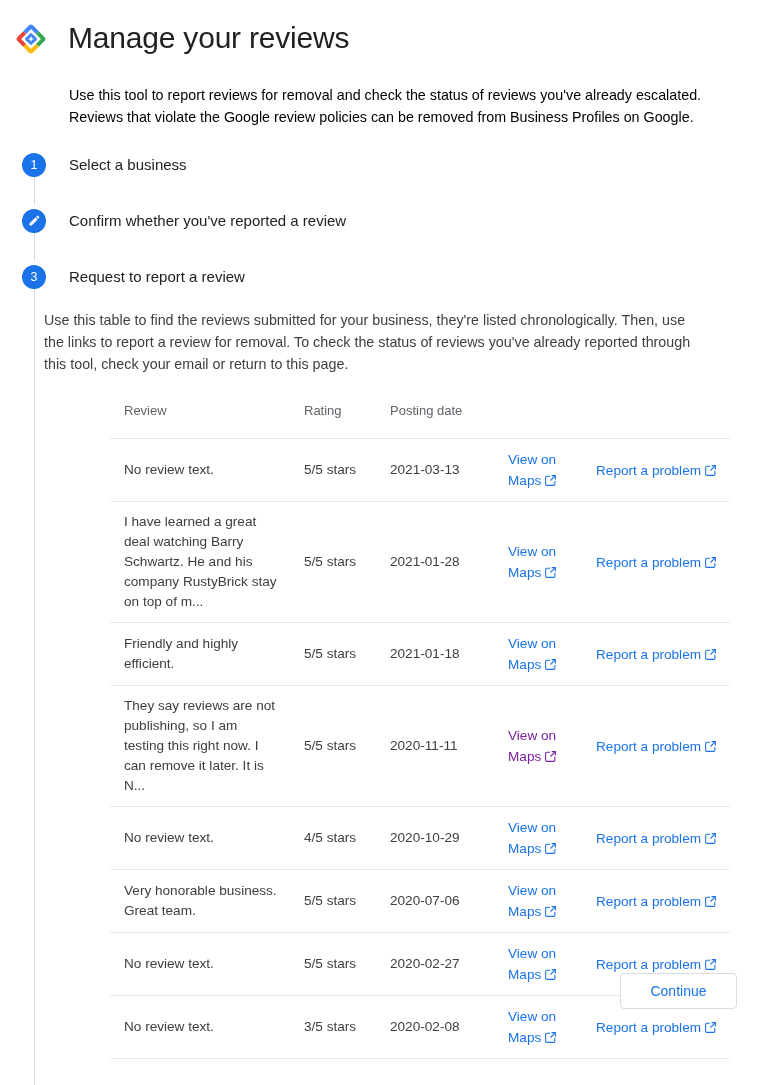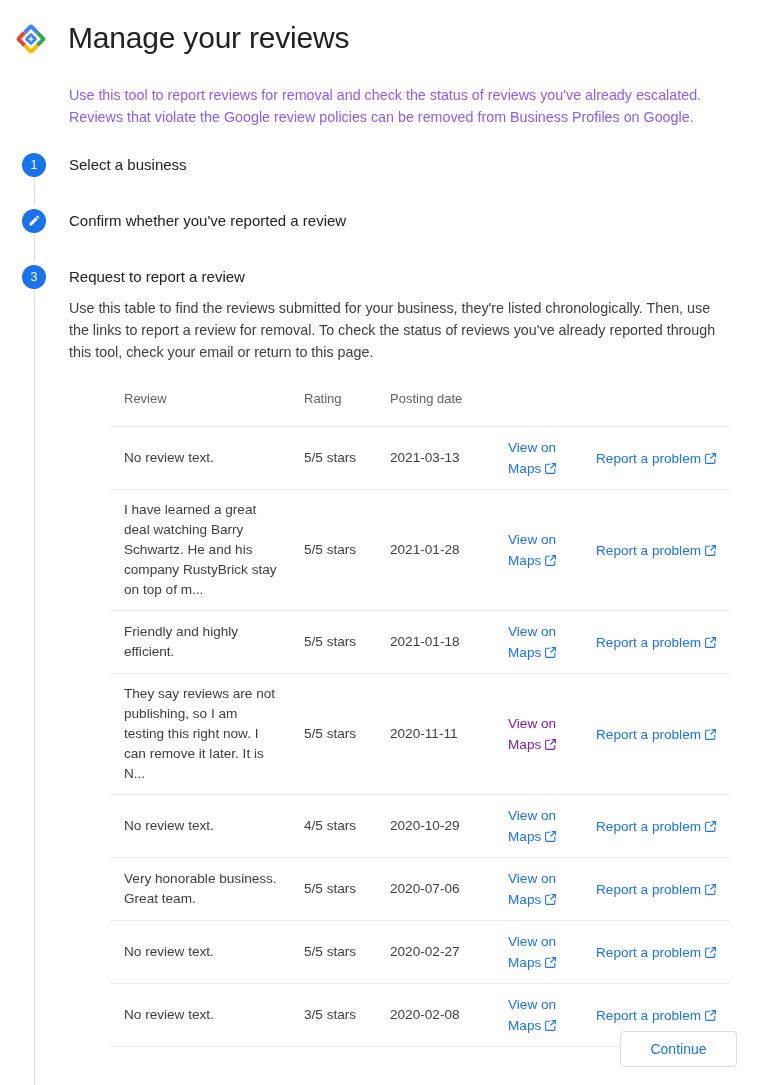--- a/index.html
+++ b/index.html
@@ -41,21 +41,21 @@
     line-height: 36px;
     white-space: nowrap;
   }
 
   
   .intro {
     margin: 22px 0 18px 69px;
     width: 690px;
     font-size: 14.3px;
     line-height: 22px;
-    color: #8b5cf6;
+    color: #000000;
   }
 
   
   .stepper {
     margin-top: 25px;
     position: relative;
   }
   .step {
     position: relative;
     padding-left: 69px;
@@ -90,22 +90,22 @@
     line-height: 24px;
     color: #202124;
     font-weight: 400;
   }
   .step-1 .step-line { height: 28px; }
   .step-2 .step-line { height: 28px; }
   .step-3 .step-line { height: 820px; }
   .step-2, .step-3 { margin-top: 28px; }
 
   .step-body {
-    padding-left: 69px;
-    margin-top: 4px;
+    padding-left: 44px;
+    margin-top: 16px;
   }
   .step-body p {
     margin: 0 0 16px 0;
     width: 660px;
     font-size: 14.3px;
     line-height: 22px;
     color: #3c4043;
   }
   .step-body p.note { margin-bottom: 0; }
 
@@ -160,21 +160,21 @@
     display: inline-block;
     vertical-align: -2px;
     margin-left: 3px;
   }
   .ext-icon svg { display: block; }
 
   
   .footer-actions {
     position: absolute;
     right: 48px;
-    top: 1031px;
+    top: 973px;
     width: 100px;
   }
   .btn-continue {
     display: block;
     width: 117px;
     height: 36px;
     line-height: 34px;
     text-align: center;
     background: #ffffff;
     border: 1px solid #dadce0;

